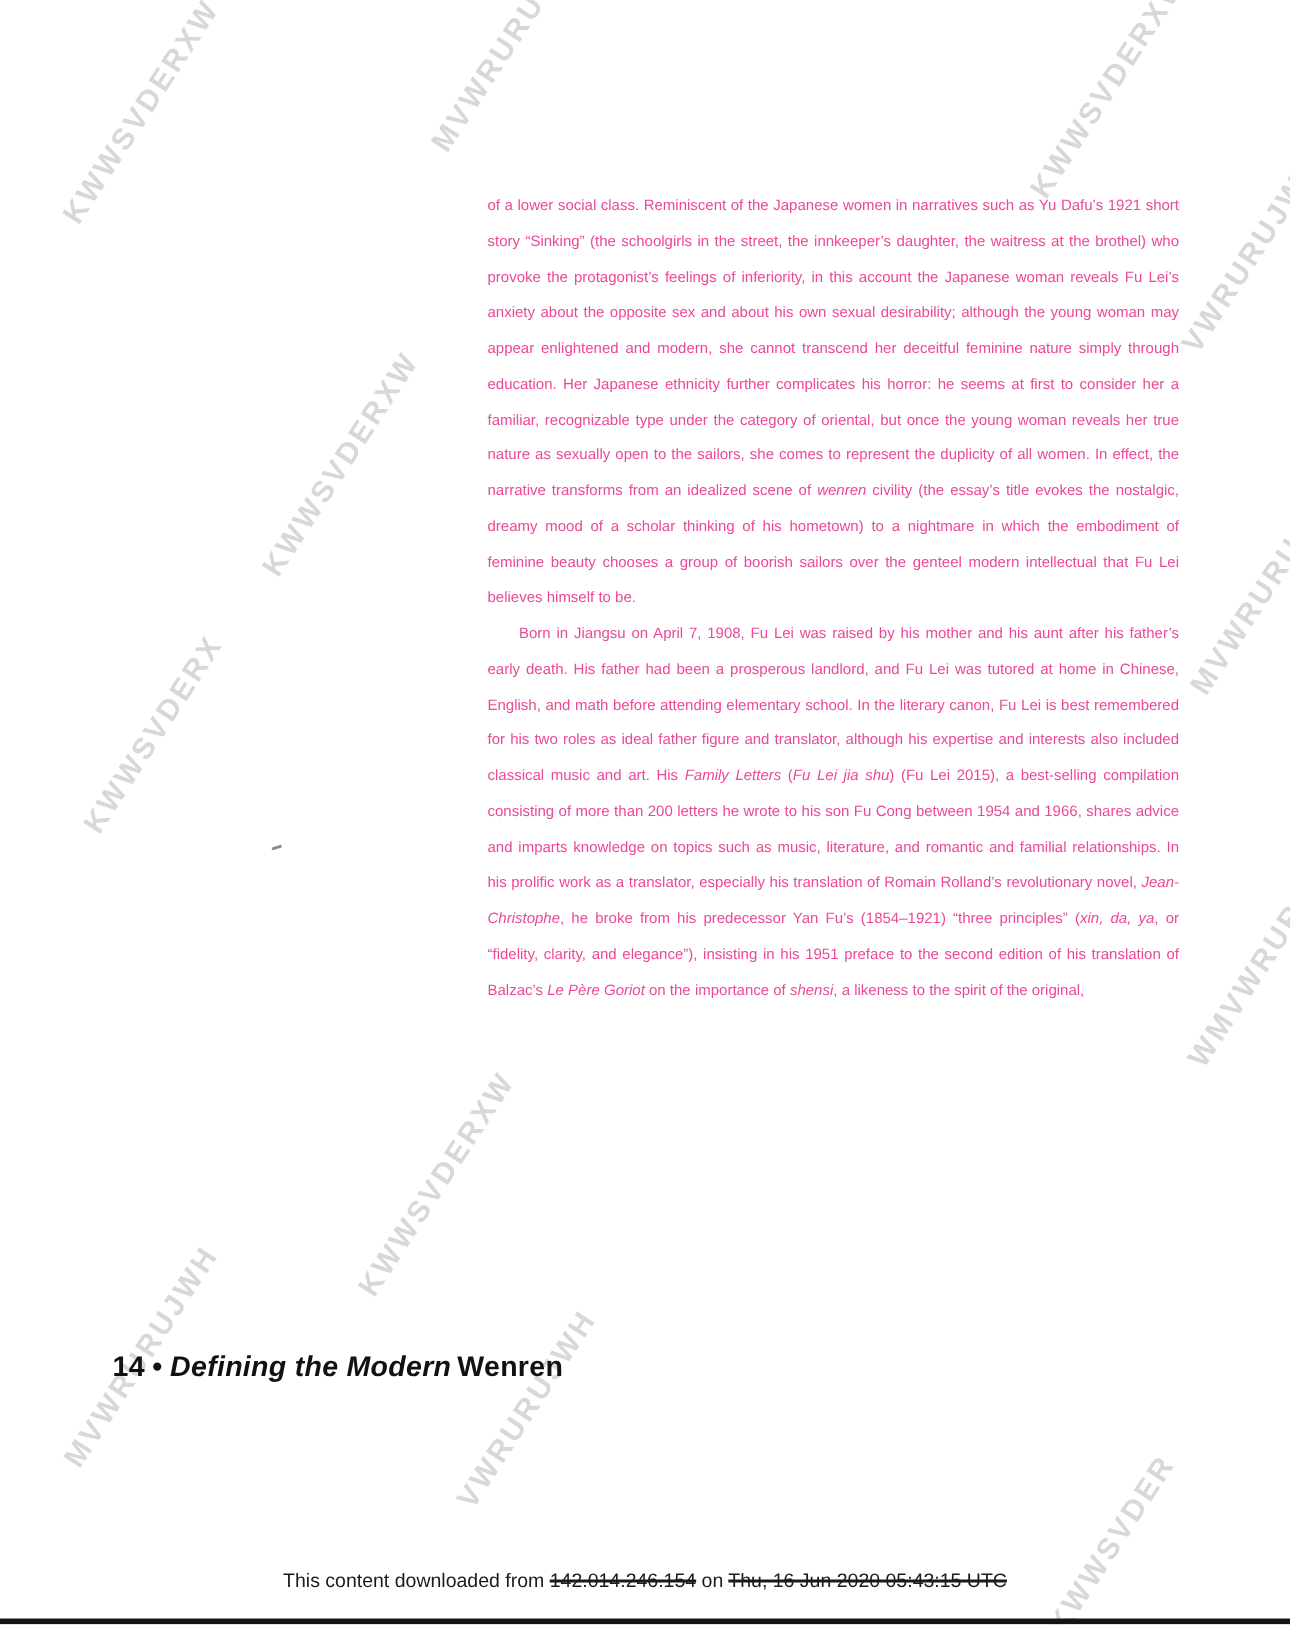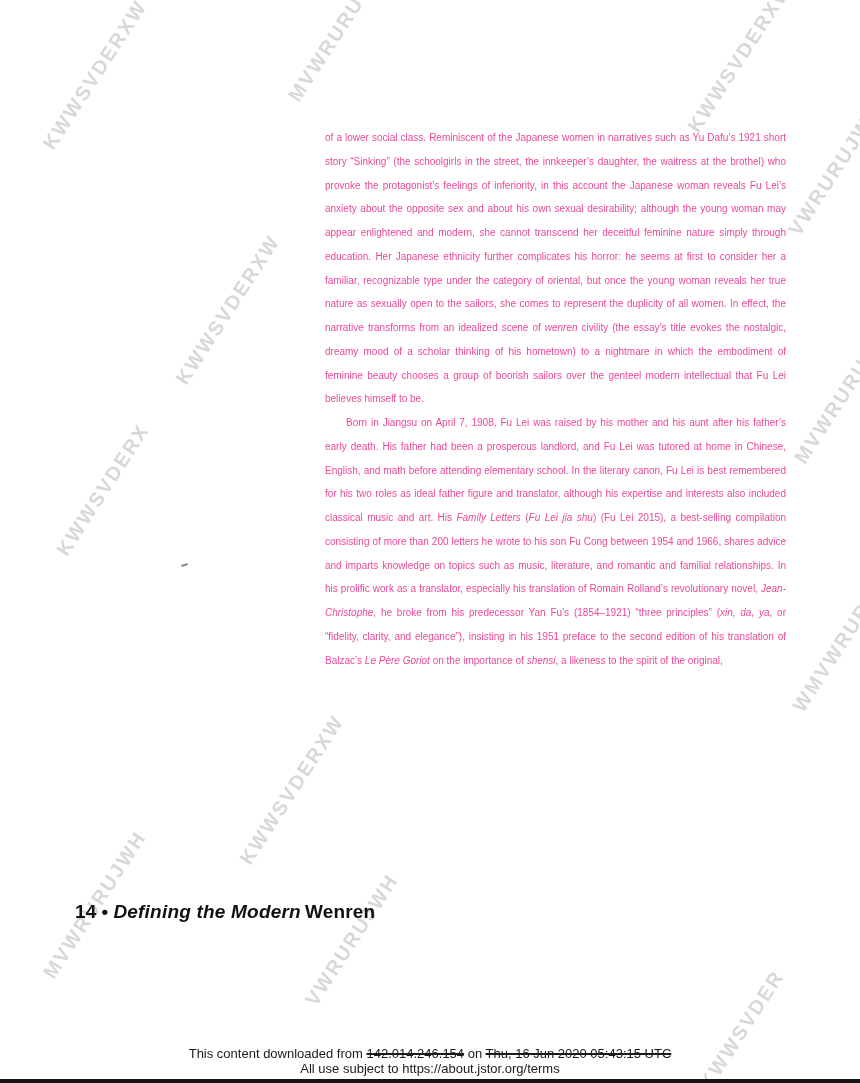--- a/index.html
+++ b/index.html
@@ -99,18 +99,17 @@
     </main>
 
   <div class="artifact"></div>
 
   <div class="running-footer">
     <span>14</span><span class="bullet">•</span><span class="title-italic">Defining the Modern</span><span>Wenren</span>
   </div>
 
   <div class="jstor-footer">
     <div><span>This content downloaded from </span><span class="redacted">142.014.246.154</span><span> on </span><span class="redacted">Thu, 16 Jun 2020 05:43:15 UTC</span></div>
-    <div>All use subject to https://about.jstor.org/terms</div>
   </div>
 
   <div class="bottom-edge"></div>
 
 </div>
 
 </body></html>

